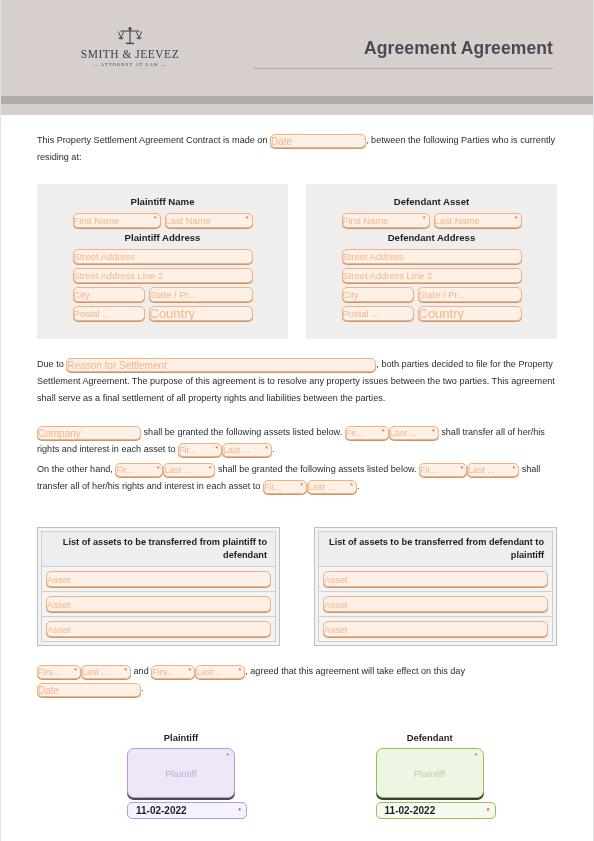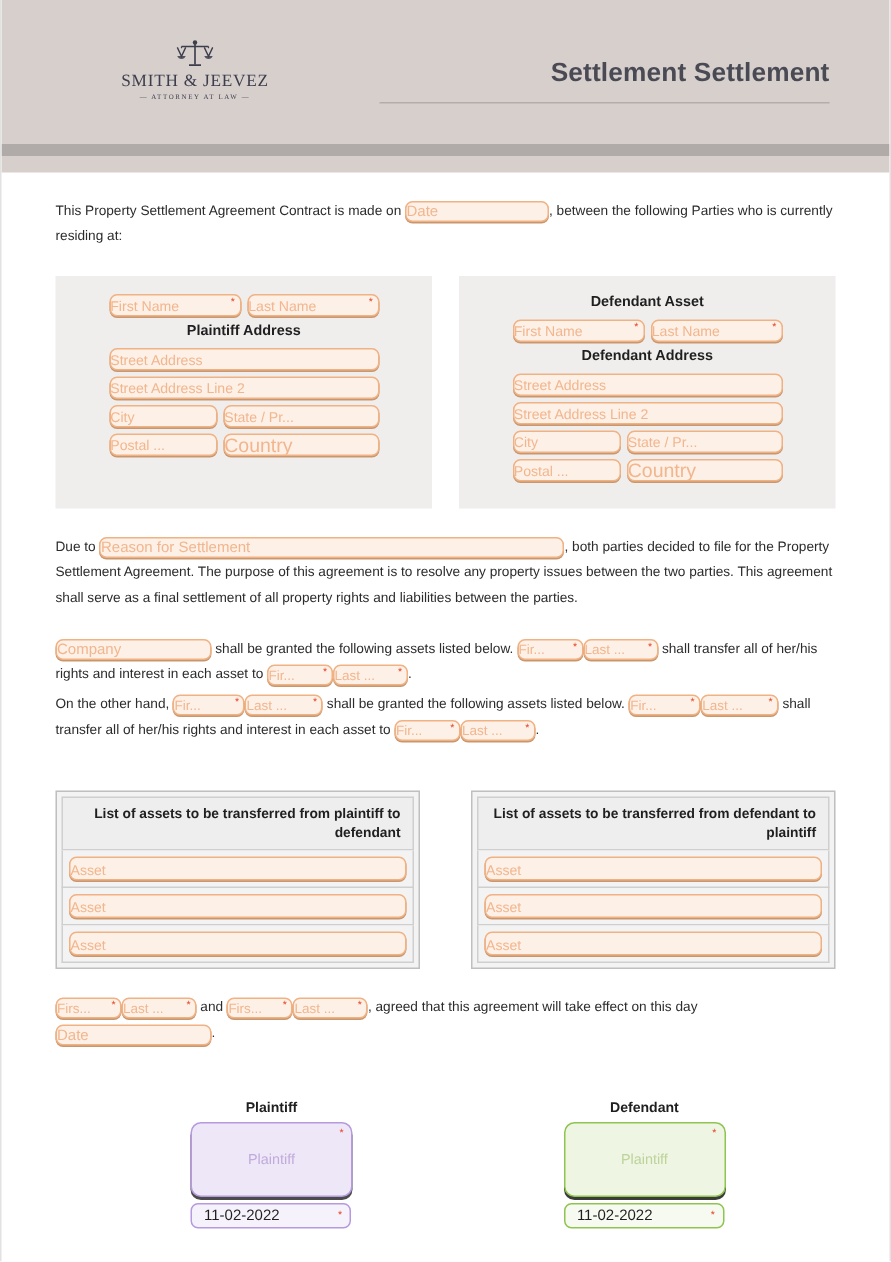--- a/index.html
+++ b/index.html
@@ -220,31 +220,31 @@
     color: #c0abdd;
     box-shadow: 0 2px 0 0 #4b4b4b;
   }
   .sig-box.defendant {
     background: #eef5e2;
     border: 1px solid #8fc451;
     color: #bdd39a;
     box-shadow: 0 2px 0 0 #3b3b3b;
   }
   .sig-date {
-    width: 107px;
+    width: 120px;
     margin-left: 32px;
     margin-top: 4px;
     height: 17px;
     border-radius: 5px;
     position: relative;
     display: flex;
     align-items: center;
     padding-left: 8px;
     font-size: 10px;
-    font-weight: normal;
+    font-weight: bold;
     color: #1f1f1f;
   }
   .sig-col.right .sig-date { margin-left: 30px; }
   .sig-date.plaintiff { background: #f6f2fb; border: 1px solid #b69add; }
   .sig-date.defendant { background: #f6faf0; border: 1px solid #8fc451; }
   .sig-req {
     position: absolute;
     right: 5px;
     top: 3px;
     color: #e8472c;
@@ -270,39 +270,40 @@
         <path d="M19.2 5.6 L22 11.6 L24.8 5.6" fill="none" stroke="#3d3d4c" stroke-width="0.9"></path>
         <path d="M19.2 11.4 A3 3 0 0 0 24.8 11.4" fill="#3d3d4c" opacity="0.85"></path>
         <line x1="4" y1="5" x2="4" y2="6.2" stroke="#3d3d4c" stroke-width="0.8"></line>
         <line x1="22" y1="5" x2="22" y2="6.2" stroke="#3d3d4c" stroke-width="0.8"></line>
       </svg>
       <div class="logo-name">SMITH &amp; JEEVEZ</div>
       <div class="logo-sub">— ATTORNEY AT LAW —</div>
     </div>
 
     <div class="header-title-wrap">
-      <div class="header-title">Settlement Settlement</div>
+      <div class="header-title">Agreement Agreement</div>
       <div class="header-rule"></div>
     </div>
   </div>
   <div class="band-dark"></div>
   <div class="band-light"></div>
 
   <div class="body">
 
     <div class="para">
       <span>This Property Settlement Agreement Contract is made on</span>
       <span class="field f-date-inline">
         <span class="ph">Date</span>
       </span><span>, between the following Parties who is currently residing at:</span>
     </div>
 
     <div class="parties">
 
       <div class="party-panel">
+        <div class="party-heading">Plaintiff Name</div>
         <div class="row">
           <span class="field f-name-half">
             <span class="ph">First Name</span>
             <span class="req">*</span>
           </span>
           <span class="field f-name-half">
             <span class="ph">Last Name</span>
             <span class="req">*</span>
           </span>
         </div>

